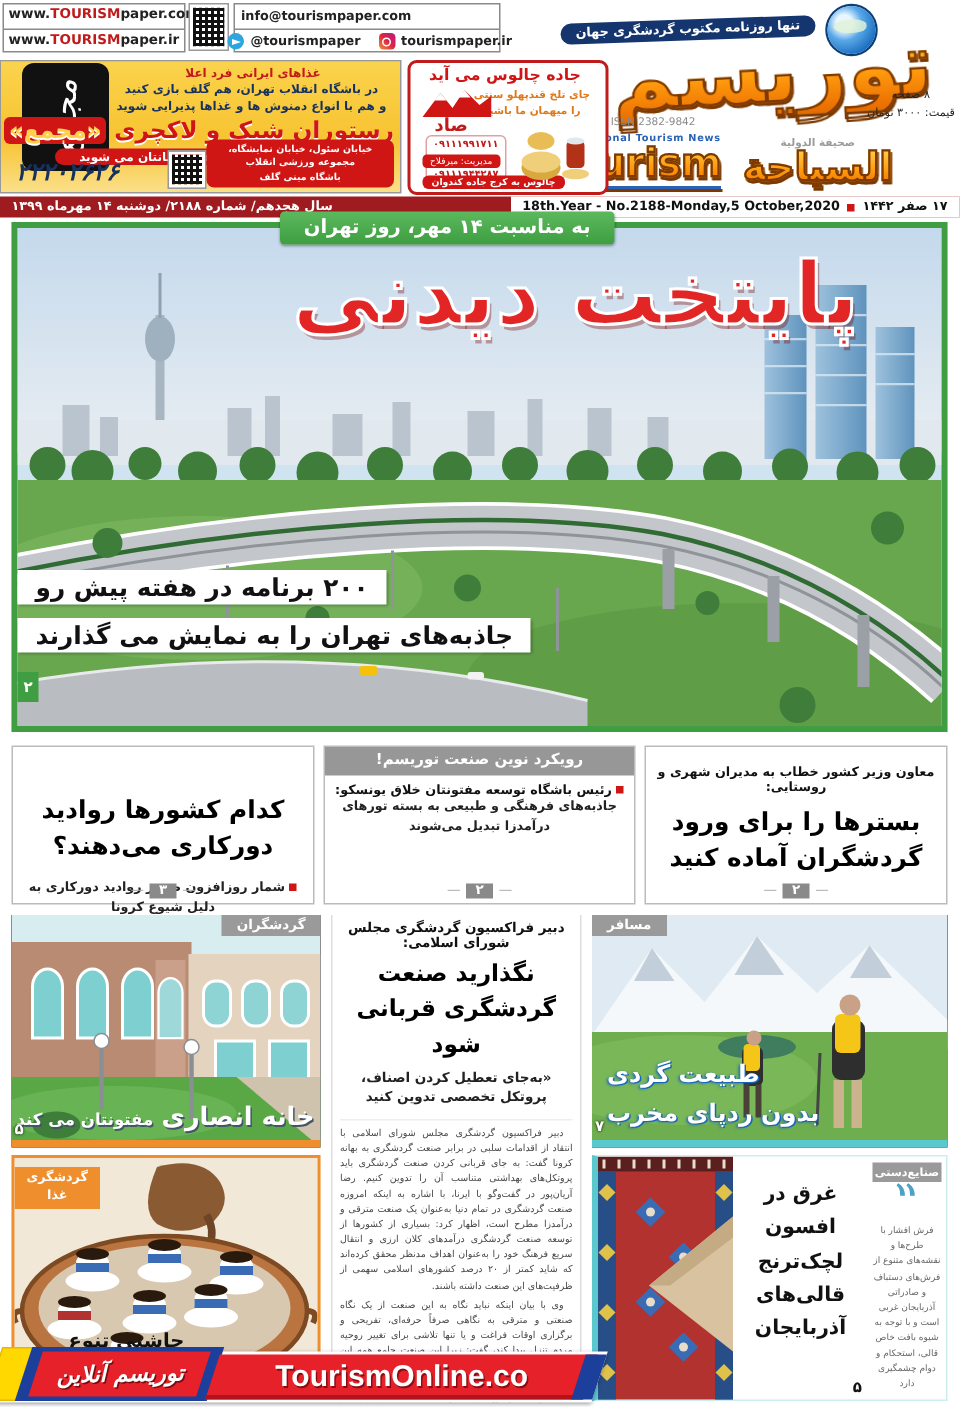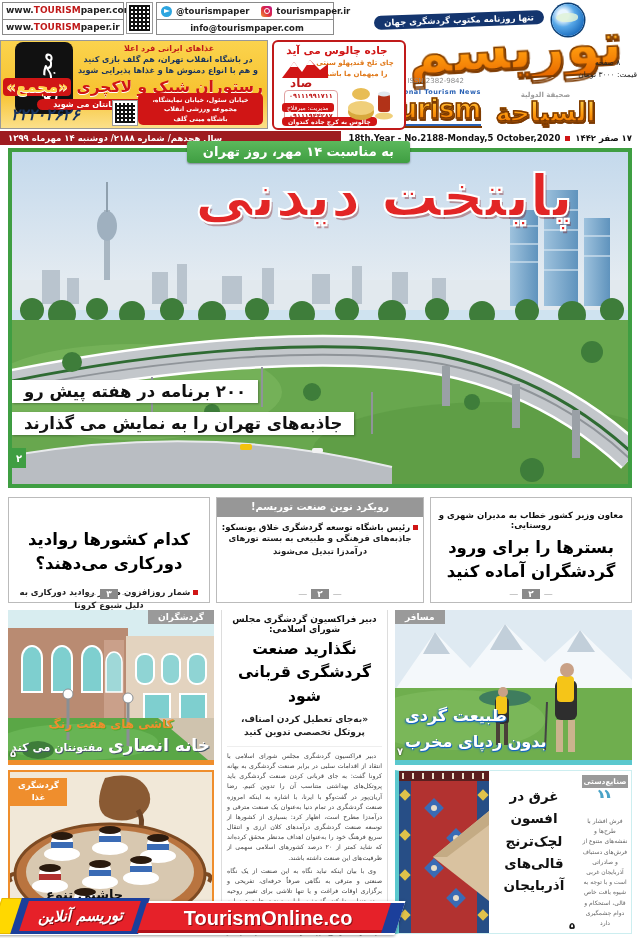--- a/index.html
+++ b/index.html
@@ -161,27 +161,27 @@
 
 <div id="page">
 
   <div class="abs url-box">
     <div class="url"><span>www.</span><span class="brand-red">TOURISM</span><span>paper.com</span></div>
     <div class="url"><span>www.</span><span class="brand-red">TOURISM</span><span>paper.ir</span></div>
   </div>
   <div class="abs qr qr1"></div>
   <div class="abs social-box">
     <div class="social-row">
+      <span>info@tourismpaper.com</span>
+    </div>
+    <div class="social-row">
       <span class="tg-icon"></span>
       <span>@tourismpaper</span>
       <span class="ig-icon"></span>
       <span>tourismpaper.ir</span>
-    </div>
-    <div class="social-row">
-      <span>info@tourismpaper.com</span>
     </div>
   </div>
 
   <div class="abs tagline">تنها روزنامه مکتوب گردشگری جهان</div>
   <div class="abs globe"></div>
   <div class="abs logo-fa bubble">توریسم</div>
   <div class="abs issn">ISSN 2382-9842</div>
   <div class="abs pp">
     <div>۸ صفحه</div>
     <div>قیمت: ۳۰۰۰ تومان</div>
@@ -365,21 +365,21 @@
   <div class="abs row2">
     <div class="card card-beds">
       <div class="kicker">معاون وزیر کشور خطاب به مدیران شهری و روستایی:</div>
       <div class="head-lg">بسترها را برای ورود گردشگران آماده کنید</div>
       <div class="pg-row">—<span class="pg-num">۲</span>—</div>
     </div>
     <div class="card card-remote">
       <div class="gray-head">
         <div class="k">رویکرد نوین صنعت توریسم!</div>
       </div>
-      <div class="sub-bold"><span class="bullet"></span><span>رئیس باشگاه توسعه گردشگری خلاق یونسکو:</span></div>
+      <div class="sub-bold"><span class="bullet"></span><span>رئیس باشگاه توسعه مفتونتان خلاق یونسکو:</span></div>
       <div class="sub-line">جاذبه‌های فرهنگی و طبیعی به بسته تورهای درآمدزا تبدیل می‌شوند</div>
       <div class="pg-row">—<span class="pg-num">۲</span>—</div>
     </div>
     <div class="card card-visa">
       <div class="head-lg" style="margin-top:26px;">کدام کشورها روادید دورکاری می‌دهند؟</div>
       <div class="sub-line" style="margin-top:10px;"><span class="bullet"></span><span>شمار روزافزون صدور روادید دورکاری به دلیل شیوع کرونا</span></div>
       <div class="pg-row">—<span class="pg-num">۳</span>—</div>
     </div>
   </div>
 
@@ -517,21 +517,20 @@
           <path d="M150 108 L206 155 L206 108 Z" fill="#cfc3ae"></path>
           <g>
             <line x1="60" y1="88" x2="60" y2="130" stroke="#8a8f94" stroke-width="3"></line>
             <circle cx="60" cy="84" r="5" fill="#fff" stroke="#8a8f94"></circle>
             <line x1="120" y1="92" x2="120" y2="136" stroke="#8a8f94" stroke-width="3"></line>
             <circle cx="120" cy="88" r="5" fill="#fff" stroke="#8a8f94"></circle>
           </g>
           <ellipse cx="30" cy="140" rx="16" ry="9" fill="#3e7d3a"></ellipse>
         </svg>
         <div class="photo-label lbl-right">گردشگران</div>
-        <div style="position:absolute; left:0; right:0; bottom:34px; text-align:center; color:#ef8e2d; font-size:12px; font-weight:bold; z-index:3; text-shadow:1px 1px 0 #5a3; ">کاشی های هفت رنگ</div>
         <div style="position:absolute; left:4px; right:4px; bottom:10px; color:#fff; font-weight:bold; z-index:3; text-shadow:1px 1px 0 #456; white-space:nowrap; text-align:center;">
           <span style="font-size:17px;">خانه انصاری</span>
           <span style="font-size:11px;">مفتونتان می کند</span>
         </div>
         <div class="page-white" style="bottom:6px;">۵</div>
         <div class="strip strip-orange"></div>
       </div>
 
       <div class="food-card">
         <svg width="202" height="160" viewBox="0 0 202 160" style="position:absolute;left:0;top:0;">

